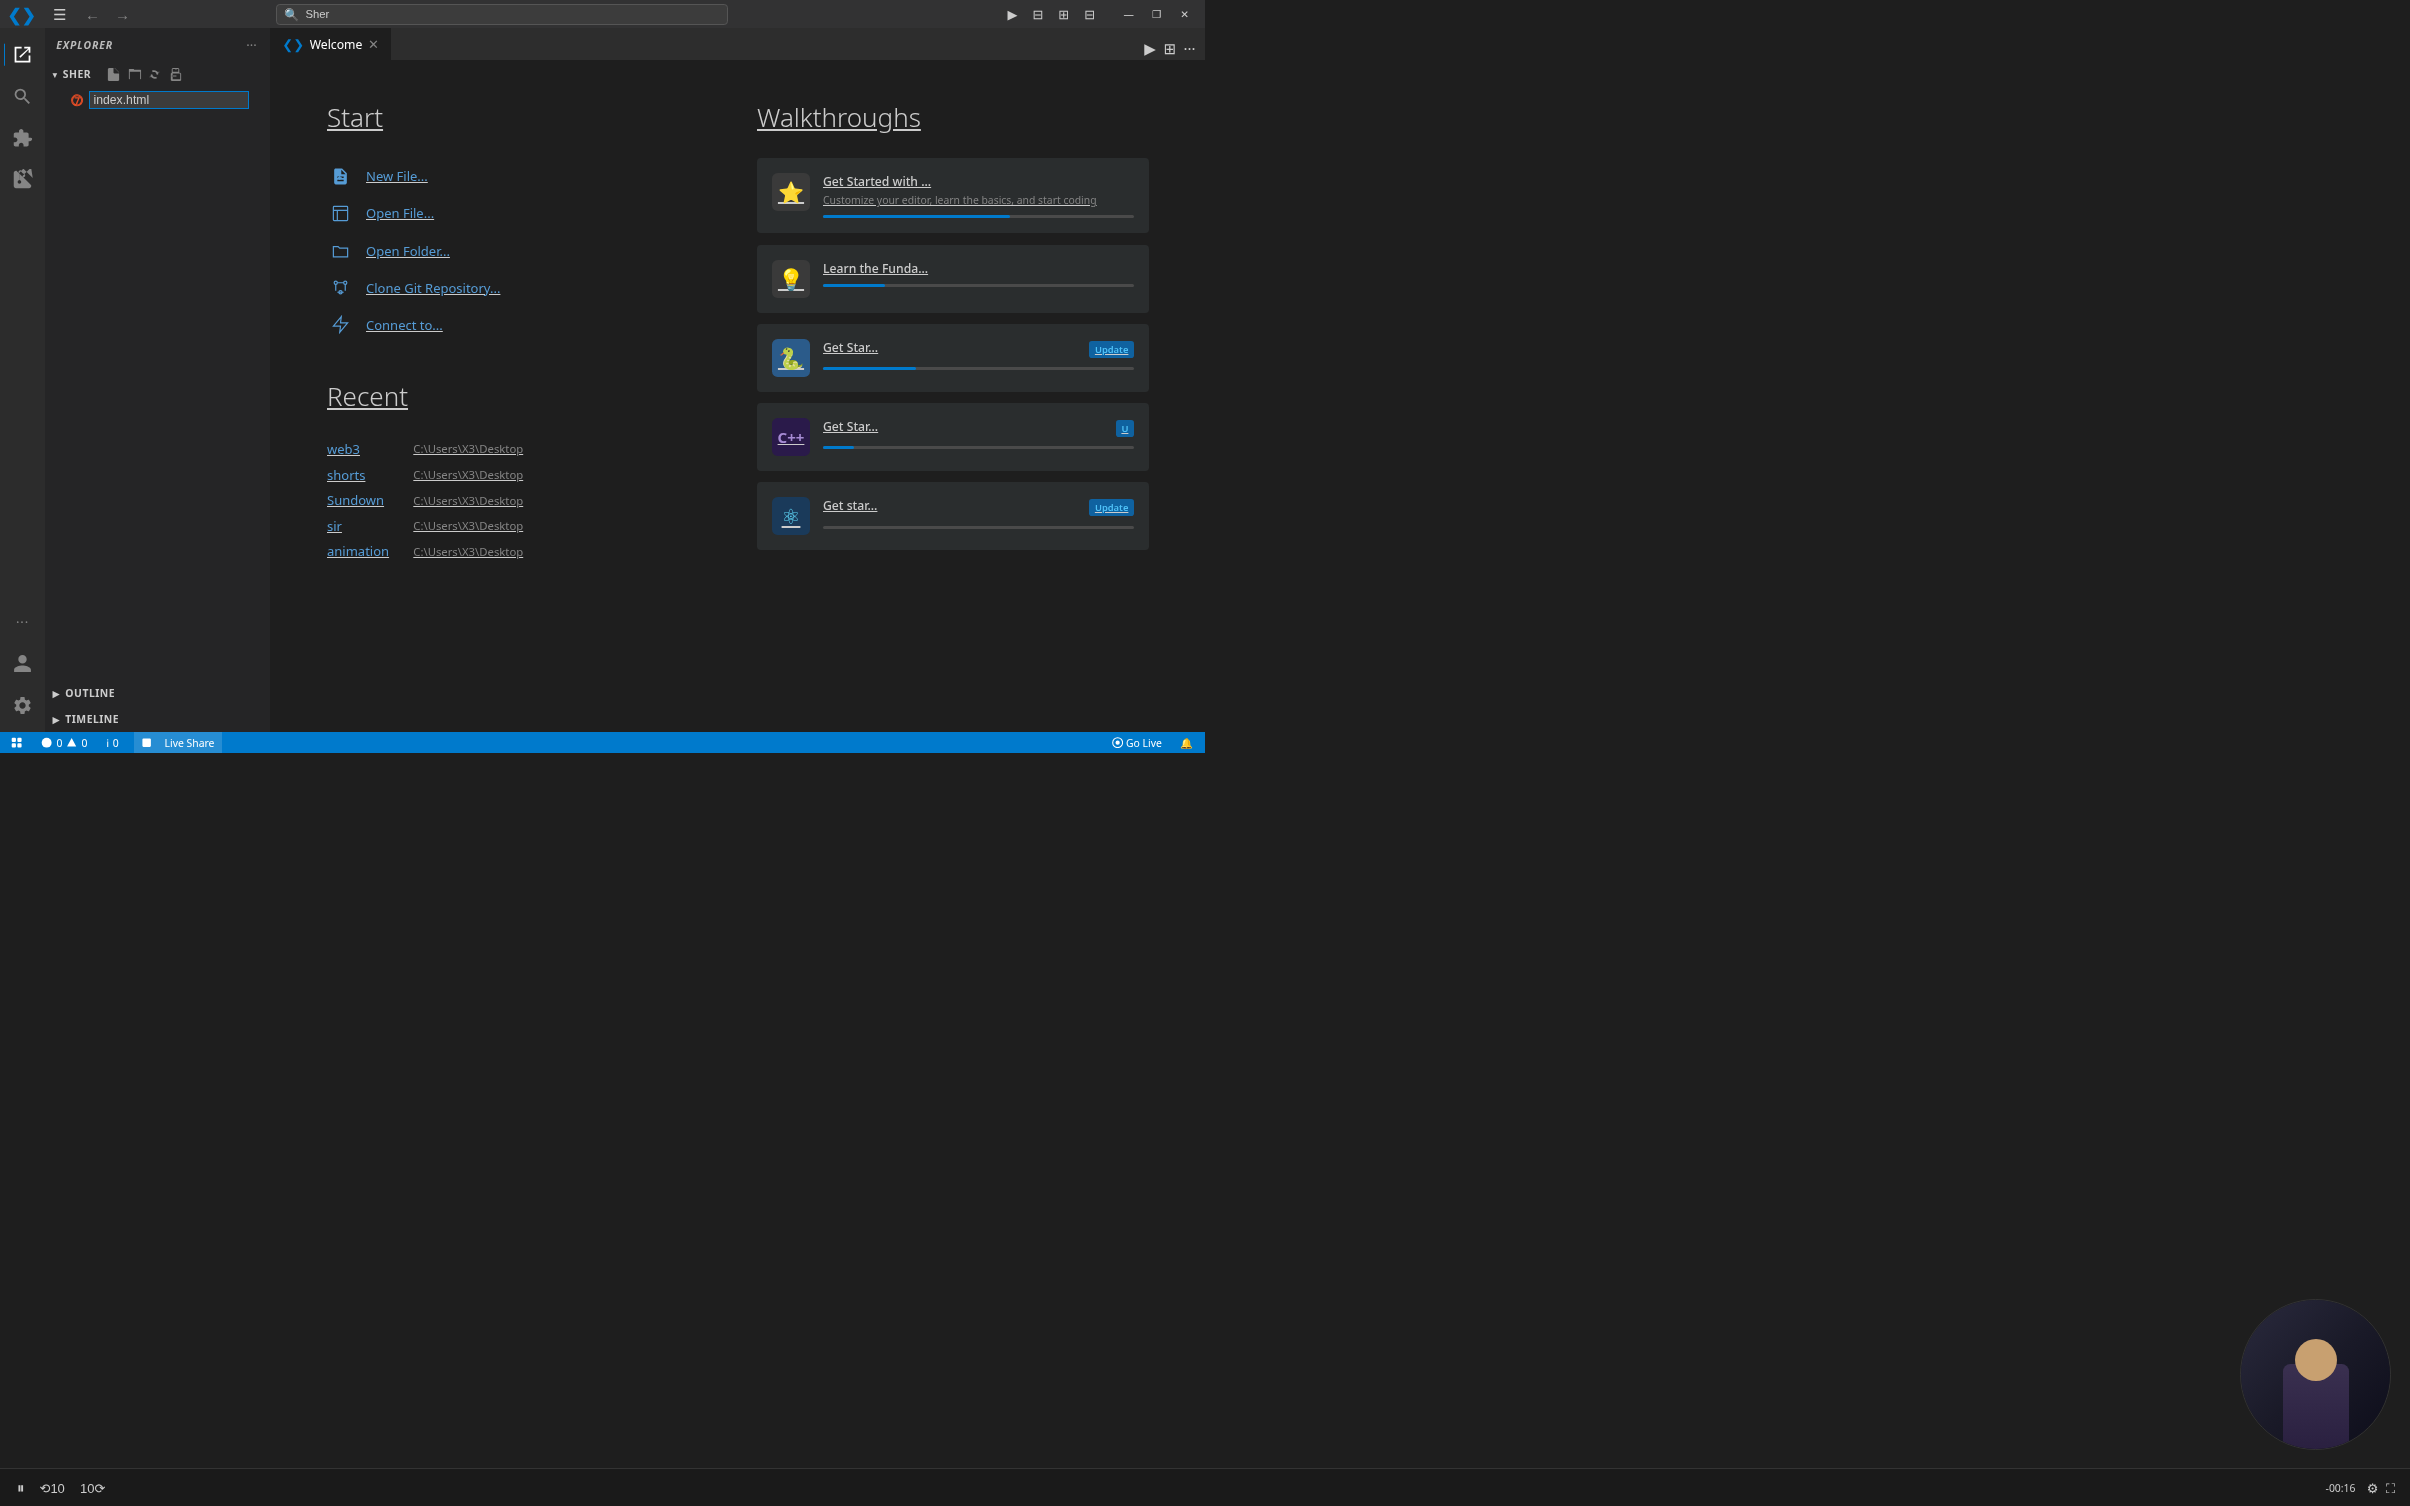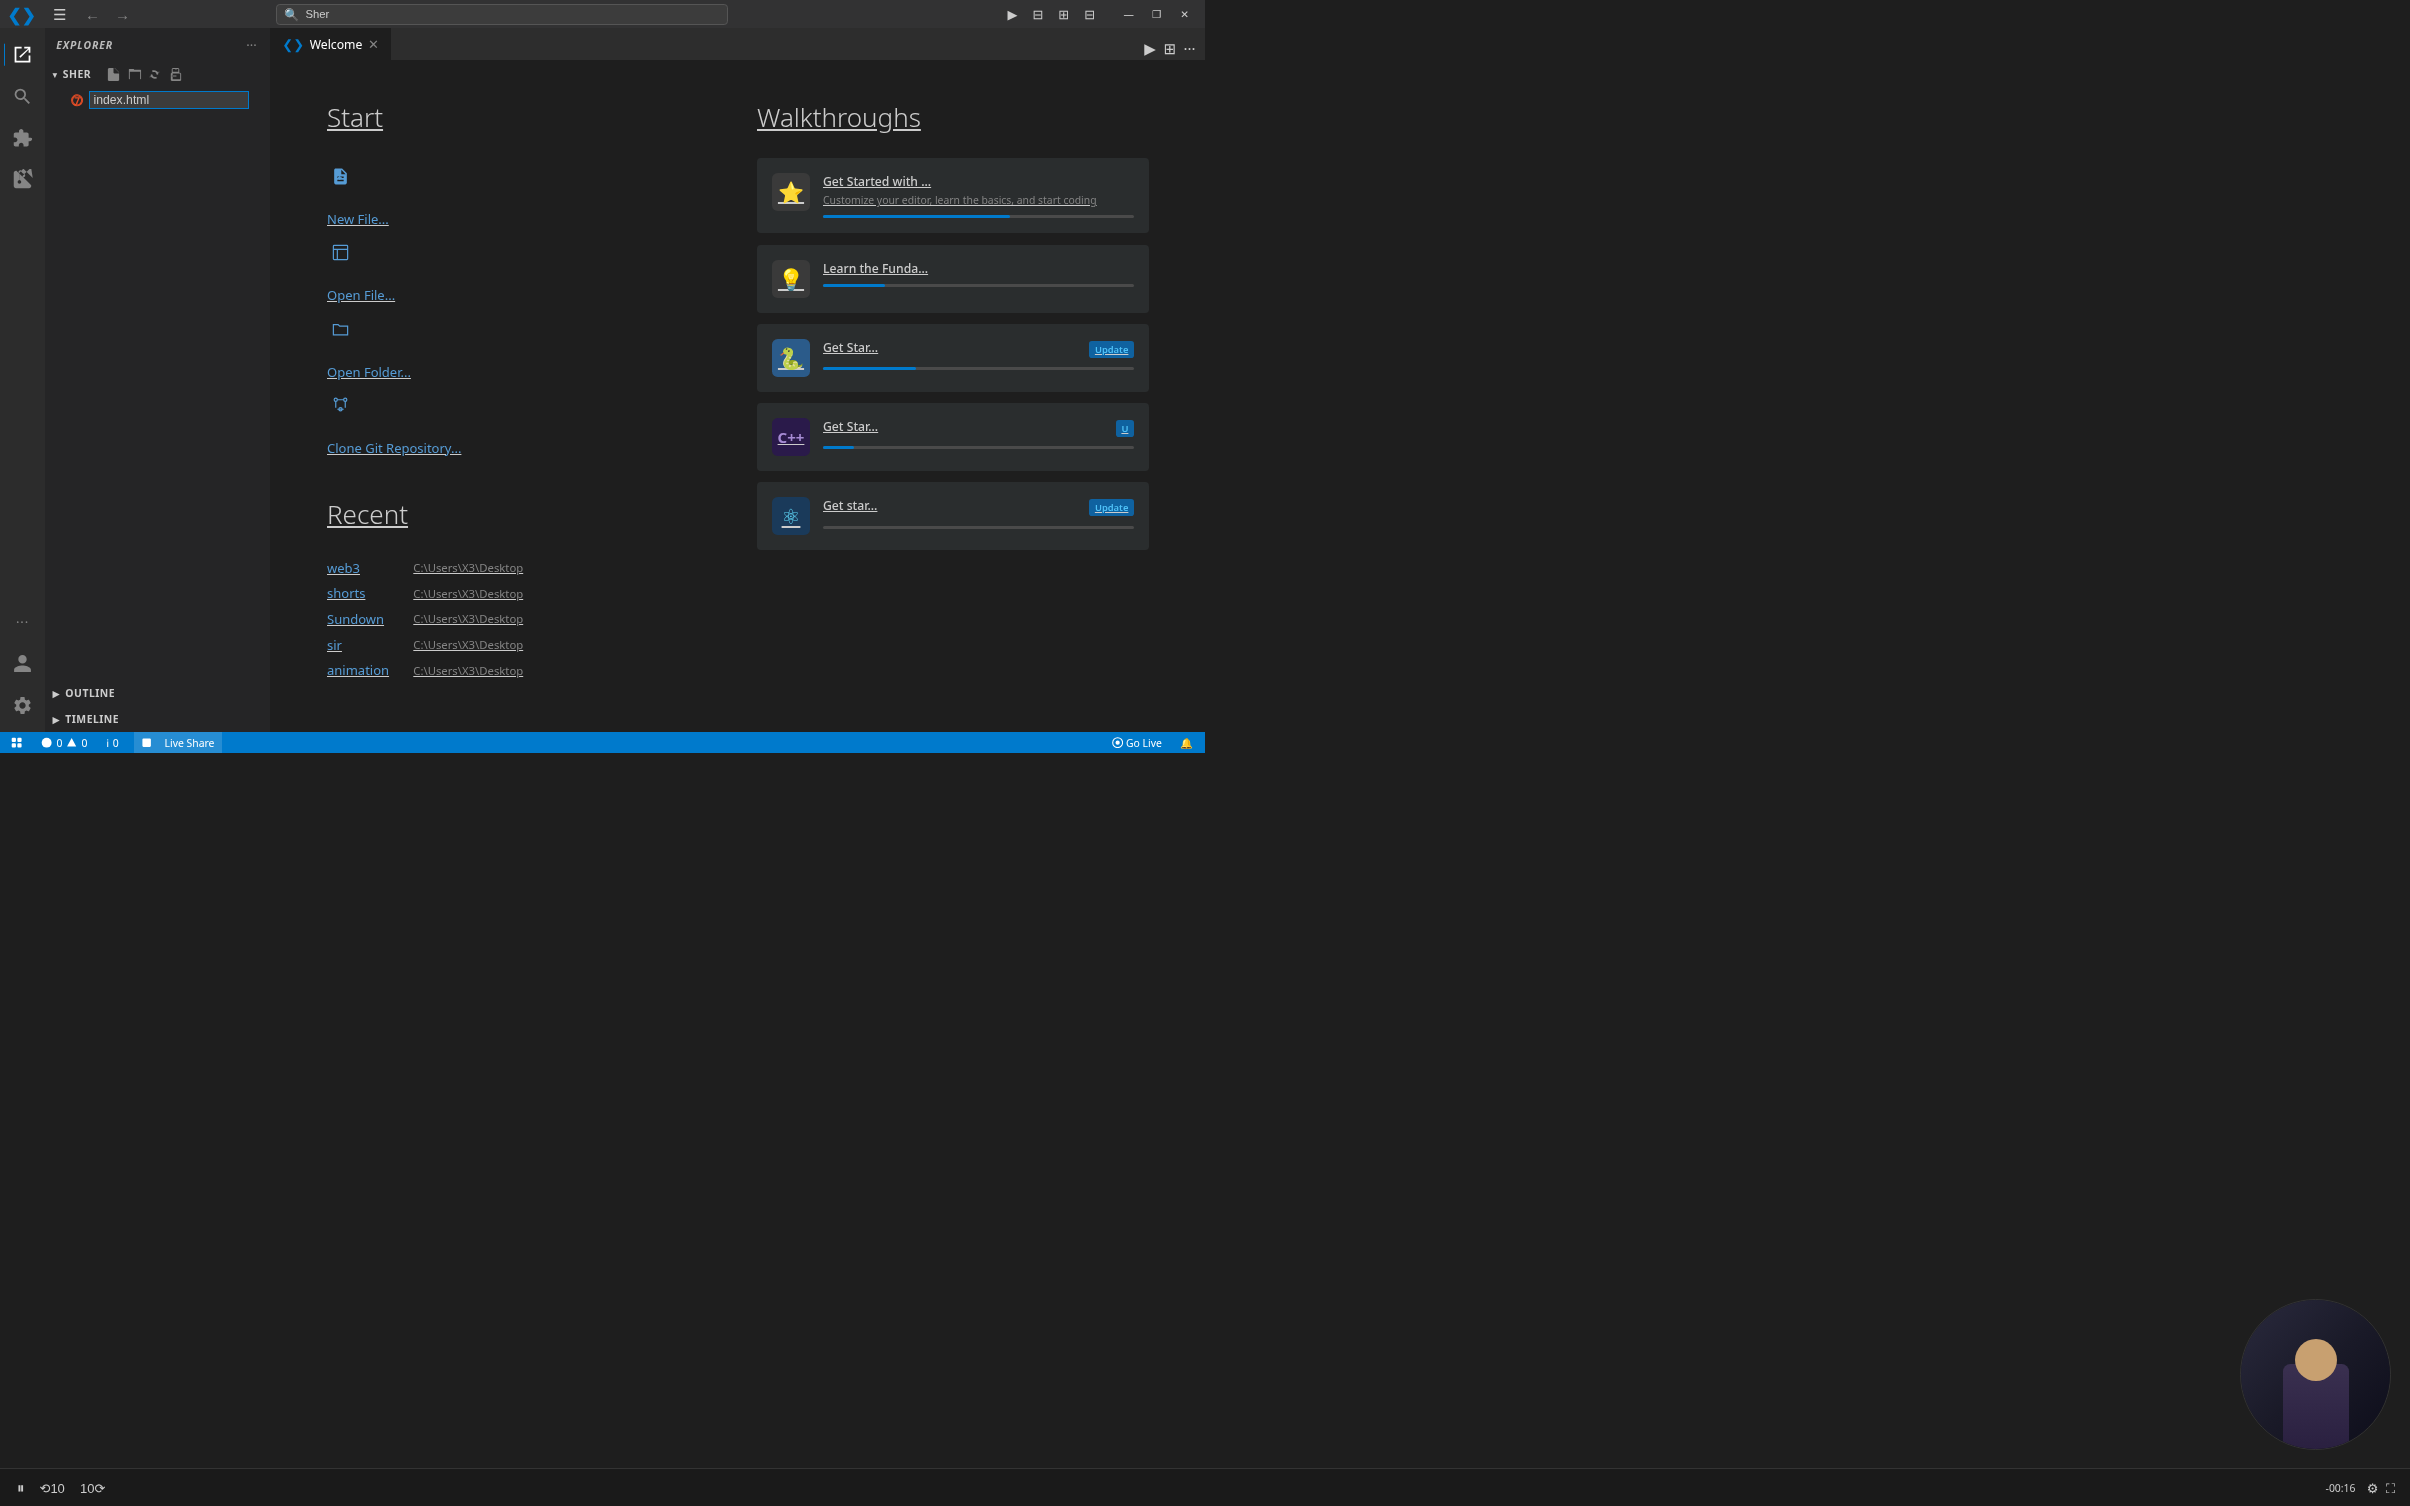--- a/index.html
+++ b/index.html
@@ -334,25 +334,24 @@
       text-decoration: underline;
     }
     .welcome-section-title {
       font-size: 26px;
       font-weight: 300;
       color: #cccccc;
       margin-bottom: 22.6px;
     }
     .welcome-item {
       display: flex;
-      align-items: flex-start;
-      gap: 21px;
+      align-items: center;
+      gap: 13px;
       padding: 5.6px 0;
       cursor: pointer;
-      flex-direction: column;
     }
     .welcome-icon {
       width: 26px;
       height: 26px;
       display: flex;
       align-items: center;
       justify-content: center;
       color: #569cd6;
       font-size: 17px;
     }
@@ -711,20 +710,28 @@
               <svg width="19" height="19" viewBox="0 0 24 24" fill="none" stroke="#569cd6" stroke-width="1.5">
                   <circle cx="6" cy="6" r="2"></circle>
                   <circle cx="18" cy="6" r="2"></circle>
                   <circle cx="12" cy="18" r="2"></circle>
                   <path d="M8 6h8M6 8v8M18 8v8M8 18h8"></path>
                 </svg>
             </div>
             <span class="welcome-item-text">Clone Git Repository...</span>
           </div>
 
+          <div class="welcome-item">
+            <div class="welcome-icon">
+              <svg width="19" height="19" viewBox="0 0 24 24" fill="none" stroke="#569cd6" stroke-width="1.5">
+                  <path d="M13 2L3 14h9l-1 8 10-12h-9l1-8z"></path>
+                </svg>
+            </div>
+            <span class="welcome-item-text">Connect to...</span>
+          </div>
         </div>
 
         <div style="margin-top: 34px;">
           <div class="welcome-section-title">Recent</div>
 
           <div class="recent-item">
             <span class="recent-name">web3</span>
             <span class="recent-path">C:\Users\X3\Desktop</span>
           </div>
           <div class="recent-item">

